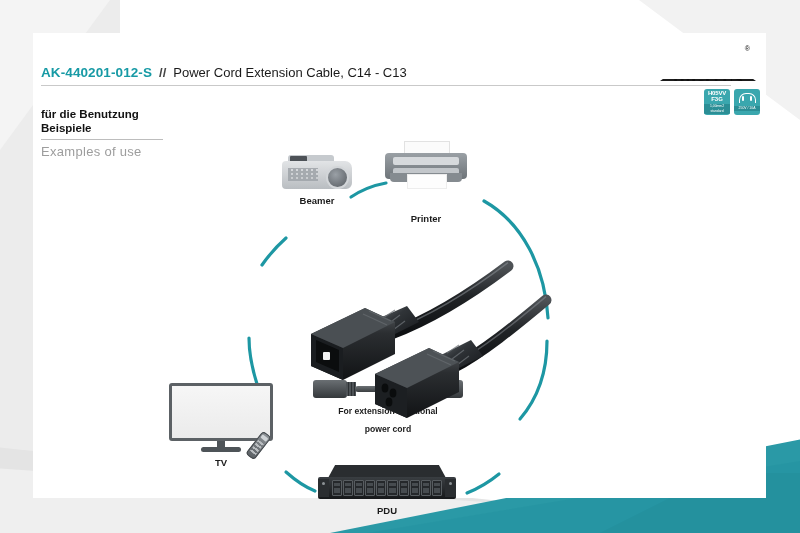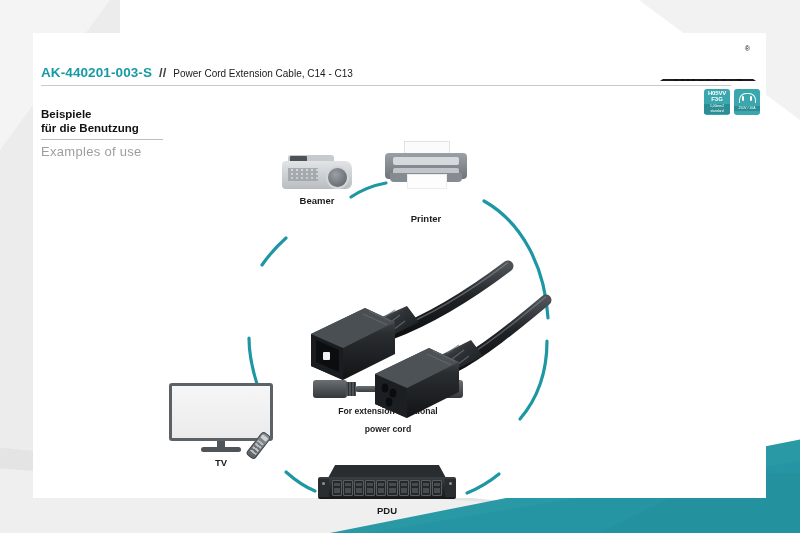--- a/index.html
+++ b/index.html
@@ -39,21 +39,21 @@
   #page{
     position:absolute;left:33px;top:33px;width:733px;height:465px;
     background:#ffffff;z-index:2;
   }
 
   
   #hdr{position:absolute;left:8px;top:32px;width:690px;}
   .hdr-line{display:flex;align-items:baseline;gap:7px;padding-bottom:5px;}
   .sku{color:#179aa5;font-weight:bold;font-size:13.5px;letter-spacing:.1px;}
   .slashes{color:#444;font-weight:bold;font-size:13px;}
-  .hdr-title{color:#1a1a1a;font-size:10px;}
+  .hdr-title{color:#1a1a1a;font-size:13px;}
   .rule{height:1px;background:#c9c9c9;width:100%;}
 
   
   #logo{position:absolute;right:10px;top:8px;width:96px;height:33px;}
   #logo .trap{
     position:absolute;inset:0;background:#ffffff;border:1.6px solid #1c1c1c;
     clip-path:polygon(3% 0%, 97% 0%, 100% 100%, 0% 100%);
     display:flex;align-items:center;justify-content:center;margin-top:38px;
   }
   #logo .txt{font-family:"Liberation Serif", serif;font-weight:bold;
@@ -216,42 +216,42 @@
 
   <div id="logo">
     <div class="trap">
       <span class="txt">DIGITUS</span>
     </div>
     <span class="reg">®</span>
   </div>
 
   <div id="hdr">
     <div class="hdr-line">
-      <span class="sku">AK-440201-003-S</span>
+      <span class="sku">AK-440201-012-S</span>
       <span class="slashes">//</span>
       <span class="hdr-title">Power Cord Extension Cable, C14 - C13</span>
     </div>
     <div class="rule"></div>
   </div>
 
   <div id="badges">
     <div class="badge">
       <span class="b1">H05VV</span>
       <span class="b2">F3G</span>
       <span class="b3">1,00mm2 standard</span>
     </div>
     <div class="badge">
       <span class="plug"></span>
       <span class="b3">250V / 10A</span>
     </div>
   </div>
 
   <div id="caption">
+    <div class="de">für die Benutzung</div>
     <div class="de">Beispiele</div>
-    <div class="de">für die Benutzung</div>
     <div class="cap-rule"></div>
     <div class="en">Examples of use</div>
   </div>
 
   <div id="diagram">
 
     <svg id="arcs" viewBox="0 0 733 405">
       <g fill="none" stroke="#1d97a3" stroke-width="3.2" stroke-linecap="round">
         <path d="M318,104 C330,96 342,92 353,90"></path>
         <path d="M451,108 C490,130 512,175 515,225"></path>

